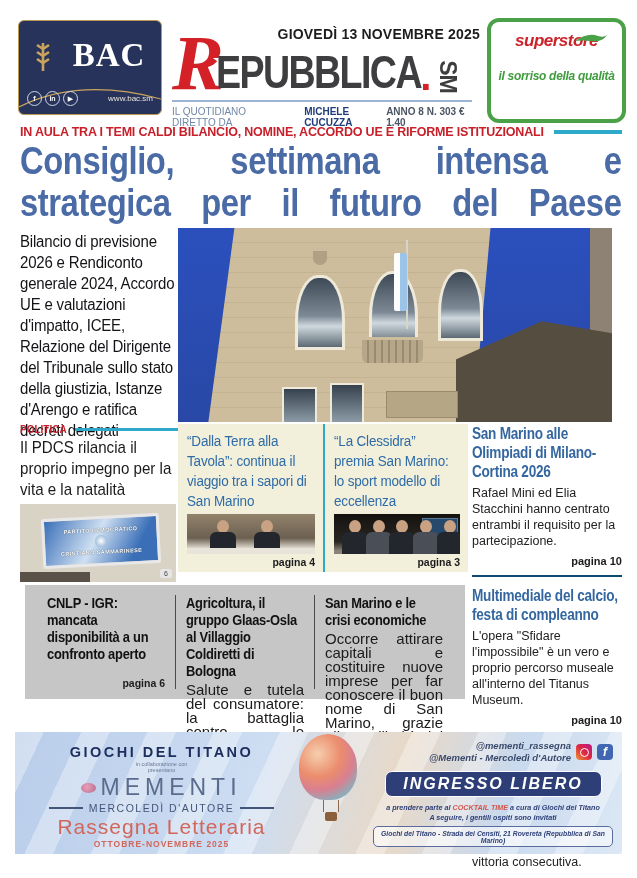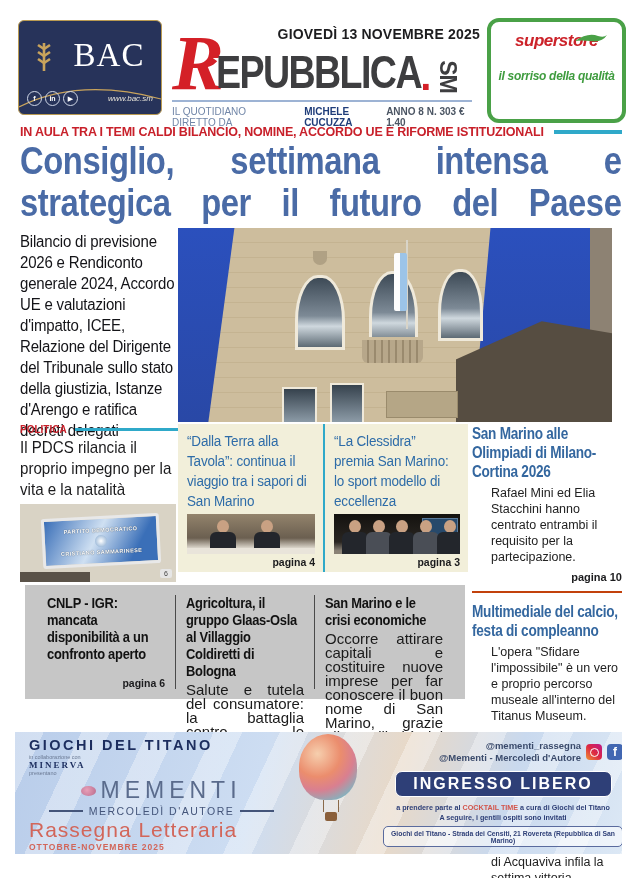--- a/index.html
+++ b/index.html
@@ -3,27 +3,27 @@
 <meta charset="utf-8">
 <style>
   html,body{margin:0;padding:0;}
   body{width:637px;height:878px;position:relative;background:#fff;
        font-family:"Liberation Sans","DejaVu Sans",sans-serif;color:#1c1c1e;overflow:hidden;}
   .abs{position:absolute;}
 
   
   .bac-box{left:18px;top:20px;width:142px;height:93px;background:#27335a;border:1.5px solid #b99a52;
            border-radius:6px;overflow:hidden;}
-  .bac-main{display:flex;align-items:center;justify-content:center;margin-top:16px;gap:22px;}
+  .bac-main{display:flex;align-items:center;justify-content:center;margin-top:16px;gap:22px;font-weight:bold;}
   .bac-name{color:#fff;font-family:"Liberation Serif",serif;font-size:33px;letter-spacing:1px;}
   .bac-curve{position:absolute;left:0;top:48px;width:142px;height:45px;}
   .bac-foot{position:absolute;left:8px;right:8px;bottom:8px;display:flex;align-items:center;}
   .soc{width:13px;height:13px;border:1px solid #cfd6e6;border-radius:50%;color:#fff;font-size:7px;
        display:flex;align-items:center;justify-content:center;margin-right:3px;font-weight:bold;}
-  .bac-url{color:#e8e4d8;font-size:8px;margin-left:auto;font-style:italic;}
+  .bac-url{color:#e8e4d8;font-size:8px;margin-left:auto;}
 
   .mast{left:172px;top:22px;width:310px;height:96px;}
   .mast-date{position:absolute;right:2px;top:4px;font-size:14px;font-weight:bold;color:#1d1d1f;letter-spacing:.2px;}
   .logo-row{position:absolute;left:0px;top:10px;display:flex;align-items:flex-end;height:62px;}
   .logo-r{font-family:"Liberation Serif",serif;font-style:italic;font-weight:bold;font-size:78px;
           line-height:62px;color:#d42027;position:relative;}
   .logo-star{position:absolute;top:-2px;right:-4px;font-size:17px;color:#fff;font-style:normal;}
   .logo-rest{font-weight:800;font-size:47px;line-height:44px;color:#3e3e40;letter-spacing:-2px;
              transform:scaleX(.80);transform-origin:0 100%;margin-left:-8px;}
   .logo-dot{font-weight:800;font-size:40px;line-height:36px;color:#d42027;margin-left:-52px;}
@@ -100,59 +100,59 @@
   .fp2{background:linear-gradient(180deg,#14120f,#2a2622 70%,#8a8276 92%);}
   .person{position:absolute;bottom:0;display:flex;flex-direction:column;align-items:center;}
   .head{width:12px;height:13px;border-radius:50%;background:#c9a183;}
   .torso{width:26px;height:22px;border-radius:6px 6px 0 0;background:#23262c;margin-top:-1px;}
   .torso.gray{background:#4a4e56;}
   .panel-screen{position:absolute;right:2px;top:4px;width:34px;height:26px;background:#27496b;border:1px solid #5a7a9a;}
   .feat-page{font-weight:800;font-size:10.5px;color:#1b1b1d;text-align:right;margin-top:2px;}
 
   
   .rail{left:472px;top:424px;width:150px;}
-  .rail-art{padding-bottom:8px;margin-bottom:9px;border-bottom:2px solid #c2410c;}
+  .rail-art{padding-bottom:8px;margin-bottom:9px;border-bottom:2px solid #0c4a6e;}
   .rail-art:last-child{border-bottom:none;}
   .rail-title{color:#34679f;font-weight:800;font-size:16px;line-height:19px;width:118%;
               transform:scaleX(.85);transform-origin:0 0;letter-spacing:-.3px;}
-  .rail-body{font-size:12.5px;line-height:16px;color:#222;margin-top:4px;margin-left:19px;}
+  .rail-body{font-size:12.5px;line-height:16px;color:#222;margin-top:4px;}
   .rail-page{font-weight:800;font-size:11px;text-align:right;margin-top:6px;}
 
   
   .briefs{left:25px;top:585px;width:440px;height:114px;background:#c6c6c6;display:flex;
           padding:10px 12px;box-sizing:border-box;gap:0;}
   .brief{flex:1;padding:0 10px;display:flex;flex-direction:column;}
   .brief + .brief{border-left:1.5px solid #4a4a4a;}
   .brief-title{font-weight:800;font-size:14.5px;line-height:17px;color:#121212;width:112%;
                transform:scaleX(.89);transform-origin:0 0;letter-spacing:-.3px;}
   .brief-body{font-size:15px;line-height:14px;color:#1a1a1a;text-align:justify;margin-top:3px;}
   .brief-page{font-weight:800;font-size:10.5px;text-align:right;margin-top:auto;}
 
   
   .ad{left:15px;top:732px;width:607px;height:122px;overflow:hidden;
       background:linear-gradient(105deg,#b9cdea 0%,#cdddf2 40%,#e8d9c8 62%,#c9d9ee 80%,#dce8f5 100%);}
   .ad::before{content:"";position:absolute;inset:0;
       background:repeating-linear-gradient(115deg,rgba(255,255,255,.35) 0 26px,rgba(255,255,255,0) 26px 60px);}
-  .ad-left{position:absolute;left:14px;top:5px;width:265px;}
+  .ad-left{position:absolute;left:14px;top:12px;width:265px;text-align:center;}
   .ad-brand{color:#1c2d5e;font-weight:800;font-size:14.5px;letter-spacing:2.5px;}
   .ad-collab{color:#6b7a94;font-size:5.5px;margin-top:1px;}
   .ad-partner{color:#1c2d5e;font-family:"Liberation Serif",serif;font-weight:bold;font-size:9px;letter-spacing:2px;}
   .ad-pres{color:#6b7a94;font-size:5.5px;}
   .ad-event{color:#5a6b8c;font-size:23px;letter-spacing:5px;margin-top:1px;display:flex;align-items:center;justify-content:center;gap:4px;}
   .lips{width:15px;height:10px;border-radius:50%;background:radial-gradient(circle at 40% 40%,#e8a0b8,#b86a8c);}
   .ad-sub{display:flex;align-items:center;gap:6px;color:#44557a;font-size:10.5px;letter-spacing:1.5px;margin-top:1px;justify-content:center;}
   .ad-sub::before,.ad-sub::after{content:"";width:34px;height:1.5px;background:#44557a;}
   .ad-series{color:#d2665a;font-size:21px;letter-spacing:1px;margin-top:1px;}
   .ad-season{color:#d2665a;font-weight:800;font-size:8.5px;letter-spacing:1px;}
   .balloon{position:absolute;left:284px;top:2px;width:64px;height:116px;}
   .envelope{width:58px;height:66px;border-radius:50% 50% 44% 44%;
             background:radial-gradient(circle at 32% 30%,#f6cfae,#eb8d6d 38%,#d97f90 60%,#7ab8c4 85%);}
   .b-lines{width:14px;height:12px;margin:0 auto;border-left:1px solid #8a6a4a;border-right:1px solid #8a6a4a;}
   .basket{width:12px;height:9px;margin:0 auto;background:#8a5f3a;border-radius:2px;}
-  .ad-right{position:absolute;left:368px;top:8px;width:240px;text-align:center;}
+  .ad-right{position:absolute;left:358px;top:8px;width:240px;text-align:center;font-style:italic;}
   .ad-social{display:flex;align-items:center;justify-content:flex-end;gap:5px;}
   .ad-handles{color:#3a4a6b;font-weight:bold;font-size:9.5px;line-height:12px;text-align:right;}
   .ig{width:16px;height:16px;border-radius:4px;background:linear-gradient(45deg,#f09433,#dc2743 50%,#bc1888);
       display:flex;align-items:center;justify-content:center;}
   .ig i{width:7px;height:7px;border:1.5px solid #fff;border-radius:50%;display:block;}
   .fb{width:16px;height:16px;border-radius:4px;background:#4267b2;color:#fff;font-weight:800;font-size:12px;
       display:flex;align-items:center;justify-content:center;}
   .ad-pill{margin:7px auto 0;width:215px;background:#2e3f77;border:1.5px solid #fff;border-radius:7px;
            color:#fff;font-weight:800;font-size:16px;letter-spacing:2px;padding:3px 0;}
   .ad-note{color:#2e3f77;font-weight:bold;font-size:7.2px;line-height:9.5px;margin-top:6px;}
@@ -335,21 +335,20 @@
     <div class="brief-title">San Marino e le crisi economiche</div>
     <div class="brief-body">Occorre attirare capitali e costituire nuove imprese per far conoscere il buon nome di San Marino, grazie alla capillarità dei mercati.</div>
     <div class="brief-page">Barbara Tabarrini pagina 5</div>
   </div>
 </div>
 
 <div class="abs ad">
   <div class="ad-left">
     <div class="ad-brand">GIOCHI DEL TITANO</div>
     <div class="ad-collab">in collaborazione con</div>
-    <div class="ad-partner">MINERVA</div>
     <div class="ad-pres">presentano</div>
     <div class="ad-event">
       <span class="lips"></span>
       <span>MEMENTI</span>
     </div>
     <div class="ad-sub">
         <span>MERCOLEDÌ D'AUTORE</span>
       </div>
     <div class="ad-series">Rassegna Letteraria</div>
     <div class="ad-season">OTTOBRE-NOVEMBRE 2025</div>

